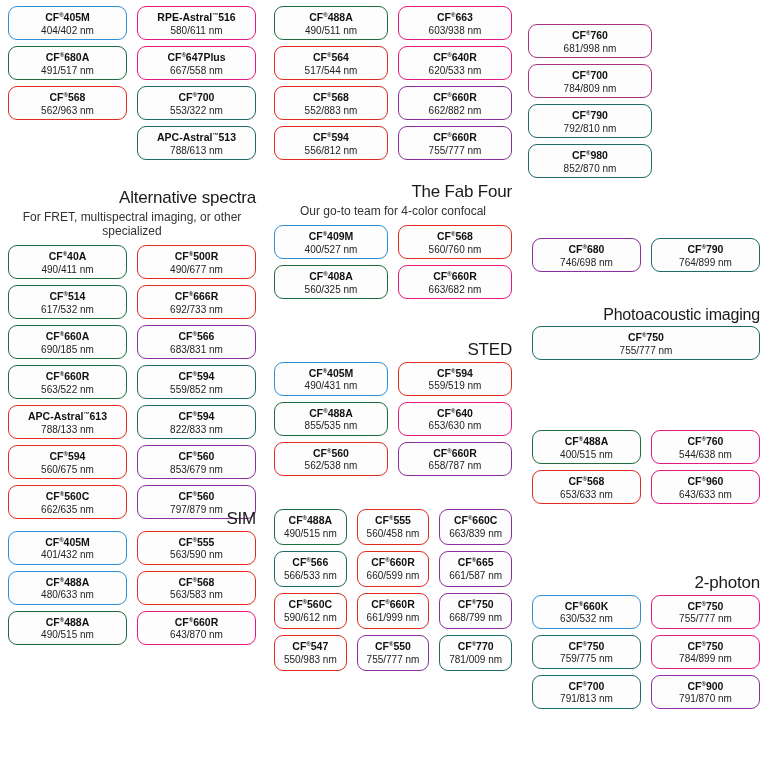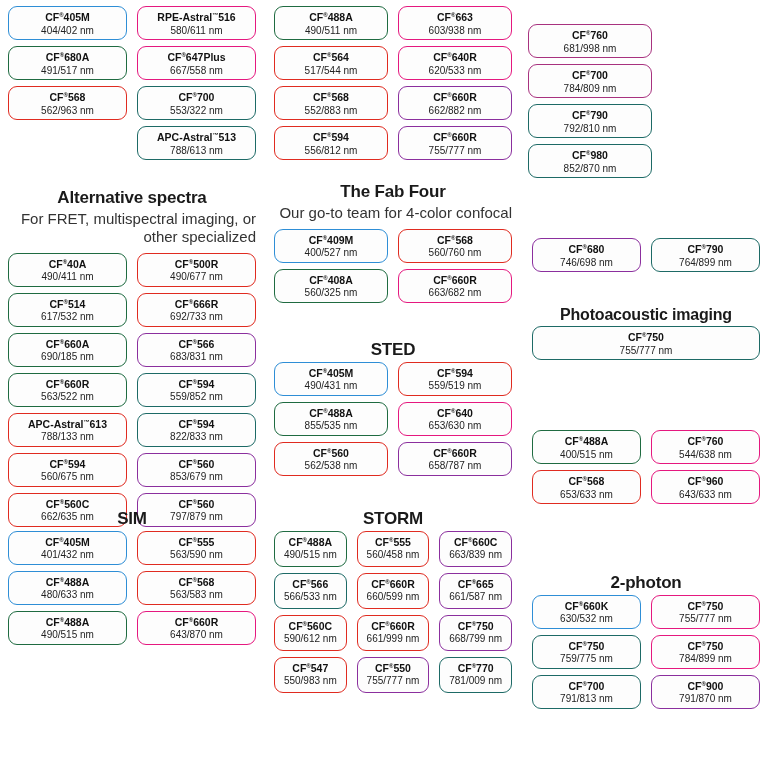--- a/index.html
+++ b/index.html
@@ -9,31 +9,31 @@
     background: #ffffff;
     font-family: "Liberation Sans", "DejaVu Sans", sans-serif;
     color: #1a1a1a;
     overflow: hidden;
   }
   #page { position: relative; width: 764px; height: 764px; }
 
   .section { position: absolute; }
 
   .sec-title {
-    text-align: center;
-    font-weight: bold;
+    text-align: right;
+    font-weight: normal;
     font-size: 17px;
     line-height: 1.15;
     color: #1a1a1a;
     margin: 0 0 2px 0;
     letter-spacing: -0.2px;
   }
   .sec-sub {
-    text-align: right;
-    font-size: 15px;
+    text-align: center;
+    font-size: 12px;
     color: #333;
     margin: 0 0 7px 0;
     line-height: 1.2;
   }
 
   .grid { display: grid; gap: 6px 10px; }
 
   .chip {
     border: 1.6px solid #555;
     border-radius: 9px;
@@ -291,21 +291,20 @@
           <div class="name">CF<sup>®</sup>488A</div>
           <div class="wl">490/515 nm</div>
         </div>
         <div class="chip" style="border-color: rgb(229, 24, 127); height: 34px;">
           <div class="name">CF<sup>®</sup>660R</div>
           <div class="wl">643/870 nm</div>
         </div>
       </div>
     </div>
     <div class="section" style="left: 274px; top: 509px; width: 238px;">
-      <div class="sec-title">STORM</div>
       <div class="grid g3">
         <div class="chip" style="border-color: rgb(31, 107, 65); height: 36px;">
           <div class="name">CF<sup>®</sup>488A</div>
           <div class="wl">490/515 nm</div>
         </div>
         <div class="chip" style="border-color: rgb(224, 43, 32); height: 36px;">
           <div class="name">CF<sup>®</sup>555</div>
           <div class="wl">560/458 nm</div>
         </div>
         <div class="chip" style="border-color: rgb(139, 47, 158); height: 36px;">

